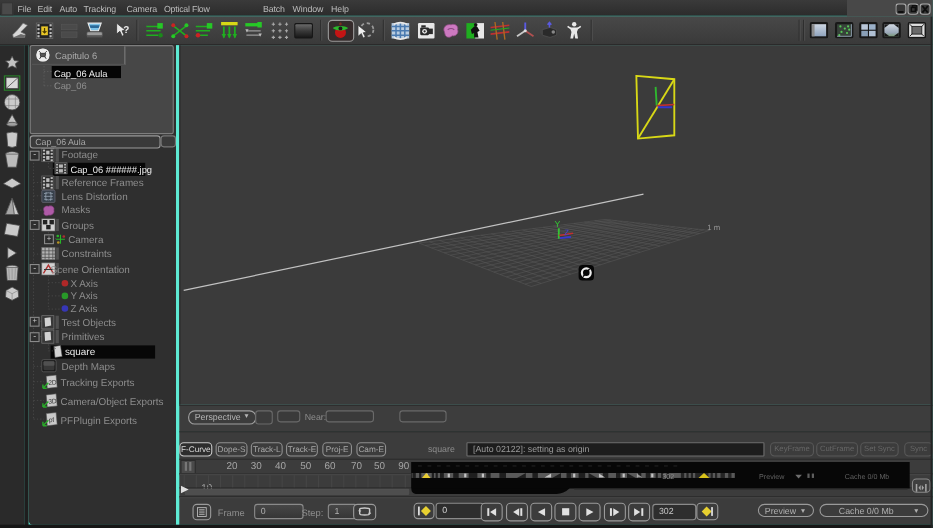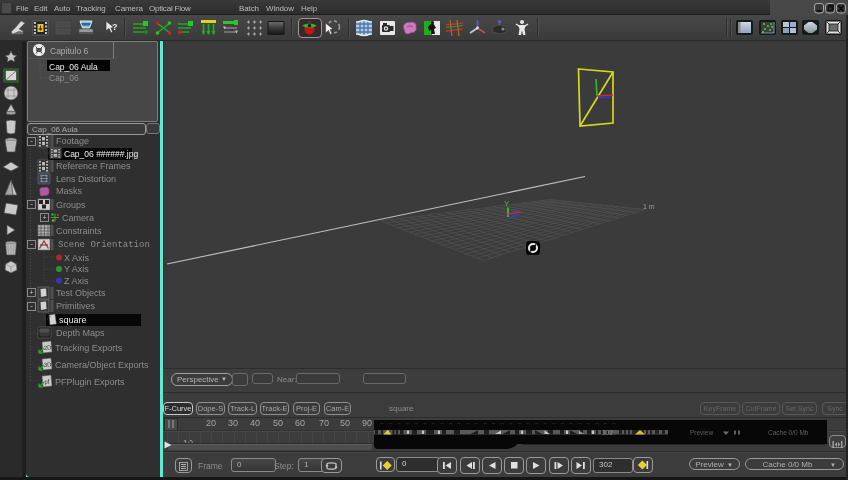--- a/index.html
+++ b/index.html
@@ -517,21 +517,21 @@
     </svg>
 
     <div class="txt" style="left:30px;top:95px;">Footage</div>
     <div class="txt" style="left:38px;top:108px;color:#ececec;font-size:8.5px;">Cap_06 ######.jpg</div>
     <div class="txt" style="left:30px;top:120px;">Reference Frames</div>
     <div class="txt" style="left:30px;top:132.5px;">Lens Distortion</div>
     <div class="txt" style="left:30px;top:145px;">Masks</div>
     <div class="txt" style="left:30px;top:158.5px;">Groups</div>
     <div class="txt" style="left:36px;top:171.5px;">Camera</div>
     <div class="txt" style="left:30px;top:185px;">Constraints</div>
-    <div class="txt" style="left:32px;top:198.5px;font-family:Liberation Mono, monospace;">Scene Orientation</div>
+    <div class="txt" style="left:20px;top:198.5px;">Scene Orientation</div>
     <div class="txt" style="left:38px;top:211.5px;">X Axis</div>
     <div class="txt" style="left:38px;top:223px;">Y Axis</div>
     <div class="txt" style="left:38px;top:234.5px;">Z Axis</div>
     <div class="txt" style="left:30px;top:246.5px;">Test Objects</div>
     <div class="txt" style="left:30px;top:260px;">Primitives</div>
     <div class="txt" style="left:33px;top:273.5px;color:#ececec;">square</div>
     <div class="txt" style="left:30px;top:287px;">Depth Maps</div>
     <div class="txt" style="left:29px;top:301.5px;">Tracking Exports</div>
     <div class="txt" style="left:29px;top:318.5px;">Camera/Object Exports</div>
     <div class="txt" style="left:29px;top:335.5px;">PFPlugin Exports</div>
@@ -640,20 +640,21 @@
 
   <div class="abs" id="bottom" style="left:163px;top:392px;width:685px;height:85px;background:#3c3c3c;border-top:1px solid #2b2b2b;box-sizing:border-box;">
 
     <div class="btn" style="left:0px;top:9px;width:28px;height:11px;line-height:11px;background:#2d2d2d;border-color:#c8c8c8;color:#d8d8d8;">F-Curve</div>
     <div class="btn" style="left:33px;top:9px;width:27px;height:11px;line-height:11px;">Dope-S</div>
     <div class="btn" style="left:65px;top:9px;width:27px;height:11px;line-height:11px;">Track-L</div>
     <div class="btn" style="left:97px;top:9px;width:27px;height:11px;line-height:11px;">Track-E</div>
     <div class="btn" style="left:130px;top:9px;width:25px;height:11px;line-height:11px;">Proj-E</div>
     <div class="btn" style="left:161px;top:9px;width:25px;height:11px;line-height:11px;">Cam-E</div>
     <div class="txt" style="left:226px;top:11px;font-size:8px;">square</div>
+    <div class="fld" style="left:261px;top:9px;width:264px;height:10px;background:#1d1d1d;border-color:#6e6e6e;border-radius:1px;color:#9a9a9a;padding:1px 0 0 5px;">[Auto 02122]: setting as origin</div>
     <div class="btn" style="left:537px;top:9px;width:38px;height:11px;line-height:11px;border-color:#585858;color:#666;font-size:7px;">KeyFrame</div>
     <div class="btn" style="left:579px;top:9px;width:36px;height:11px;line-height:11px;border-color:#585858;color:#666;font-size:7px;">CutFrame</div>
     <div class="btn" style="left:619px;top:9px;width:33px;height:11px;line-height:11px;border-color:#585858;color:#666;font-size:7px;">Set Sync</div>
     <div class="btn" style="left:659px;top:9px;width:24px;height:11px;line-height:11px;border-color:#585858;color:#666;font-size:7px;">Sync</div>
 
     <div class="abs" style="left:1px;top:25px;width:12px;height:12px;background:#4a4a4a;border:1px solid #2a2a2a;">
       <div class="abs" style="left:3px;top:1px;width:2px;height:8px;background:#777;"></div>
       <div class="abs" style="left:7px;top:1px;width:2px;height:8px;background:#777;"></div>
     </div>
     <div class="txt" style="left:18px;top:25px;width:14px;text-align:center;font-size:9px;color:#a5a5a5;margin-top:20px;">10</div>

